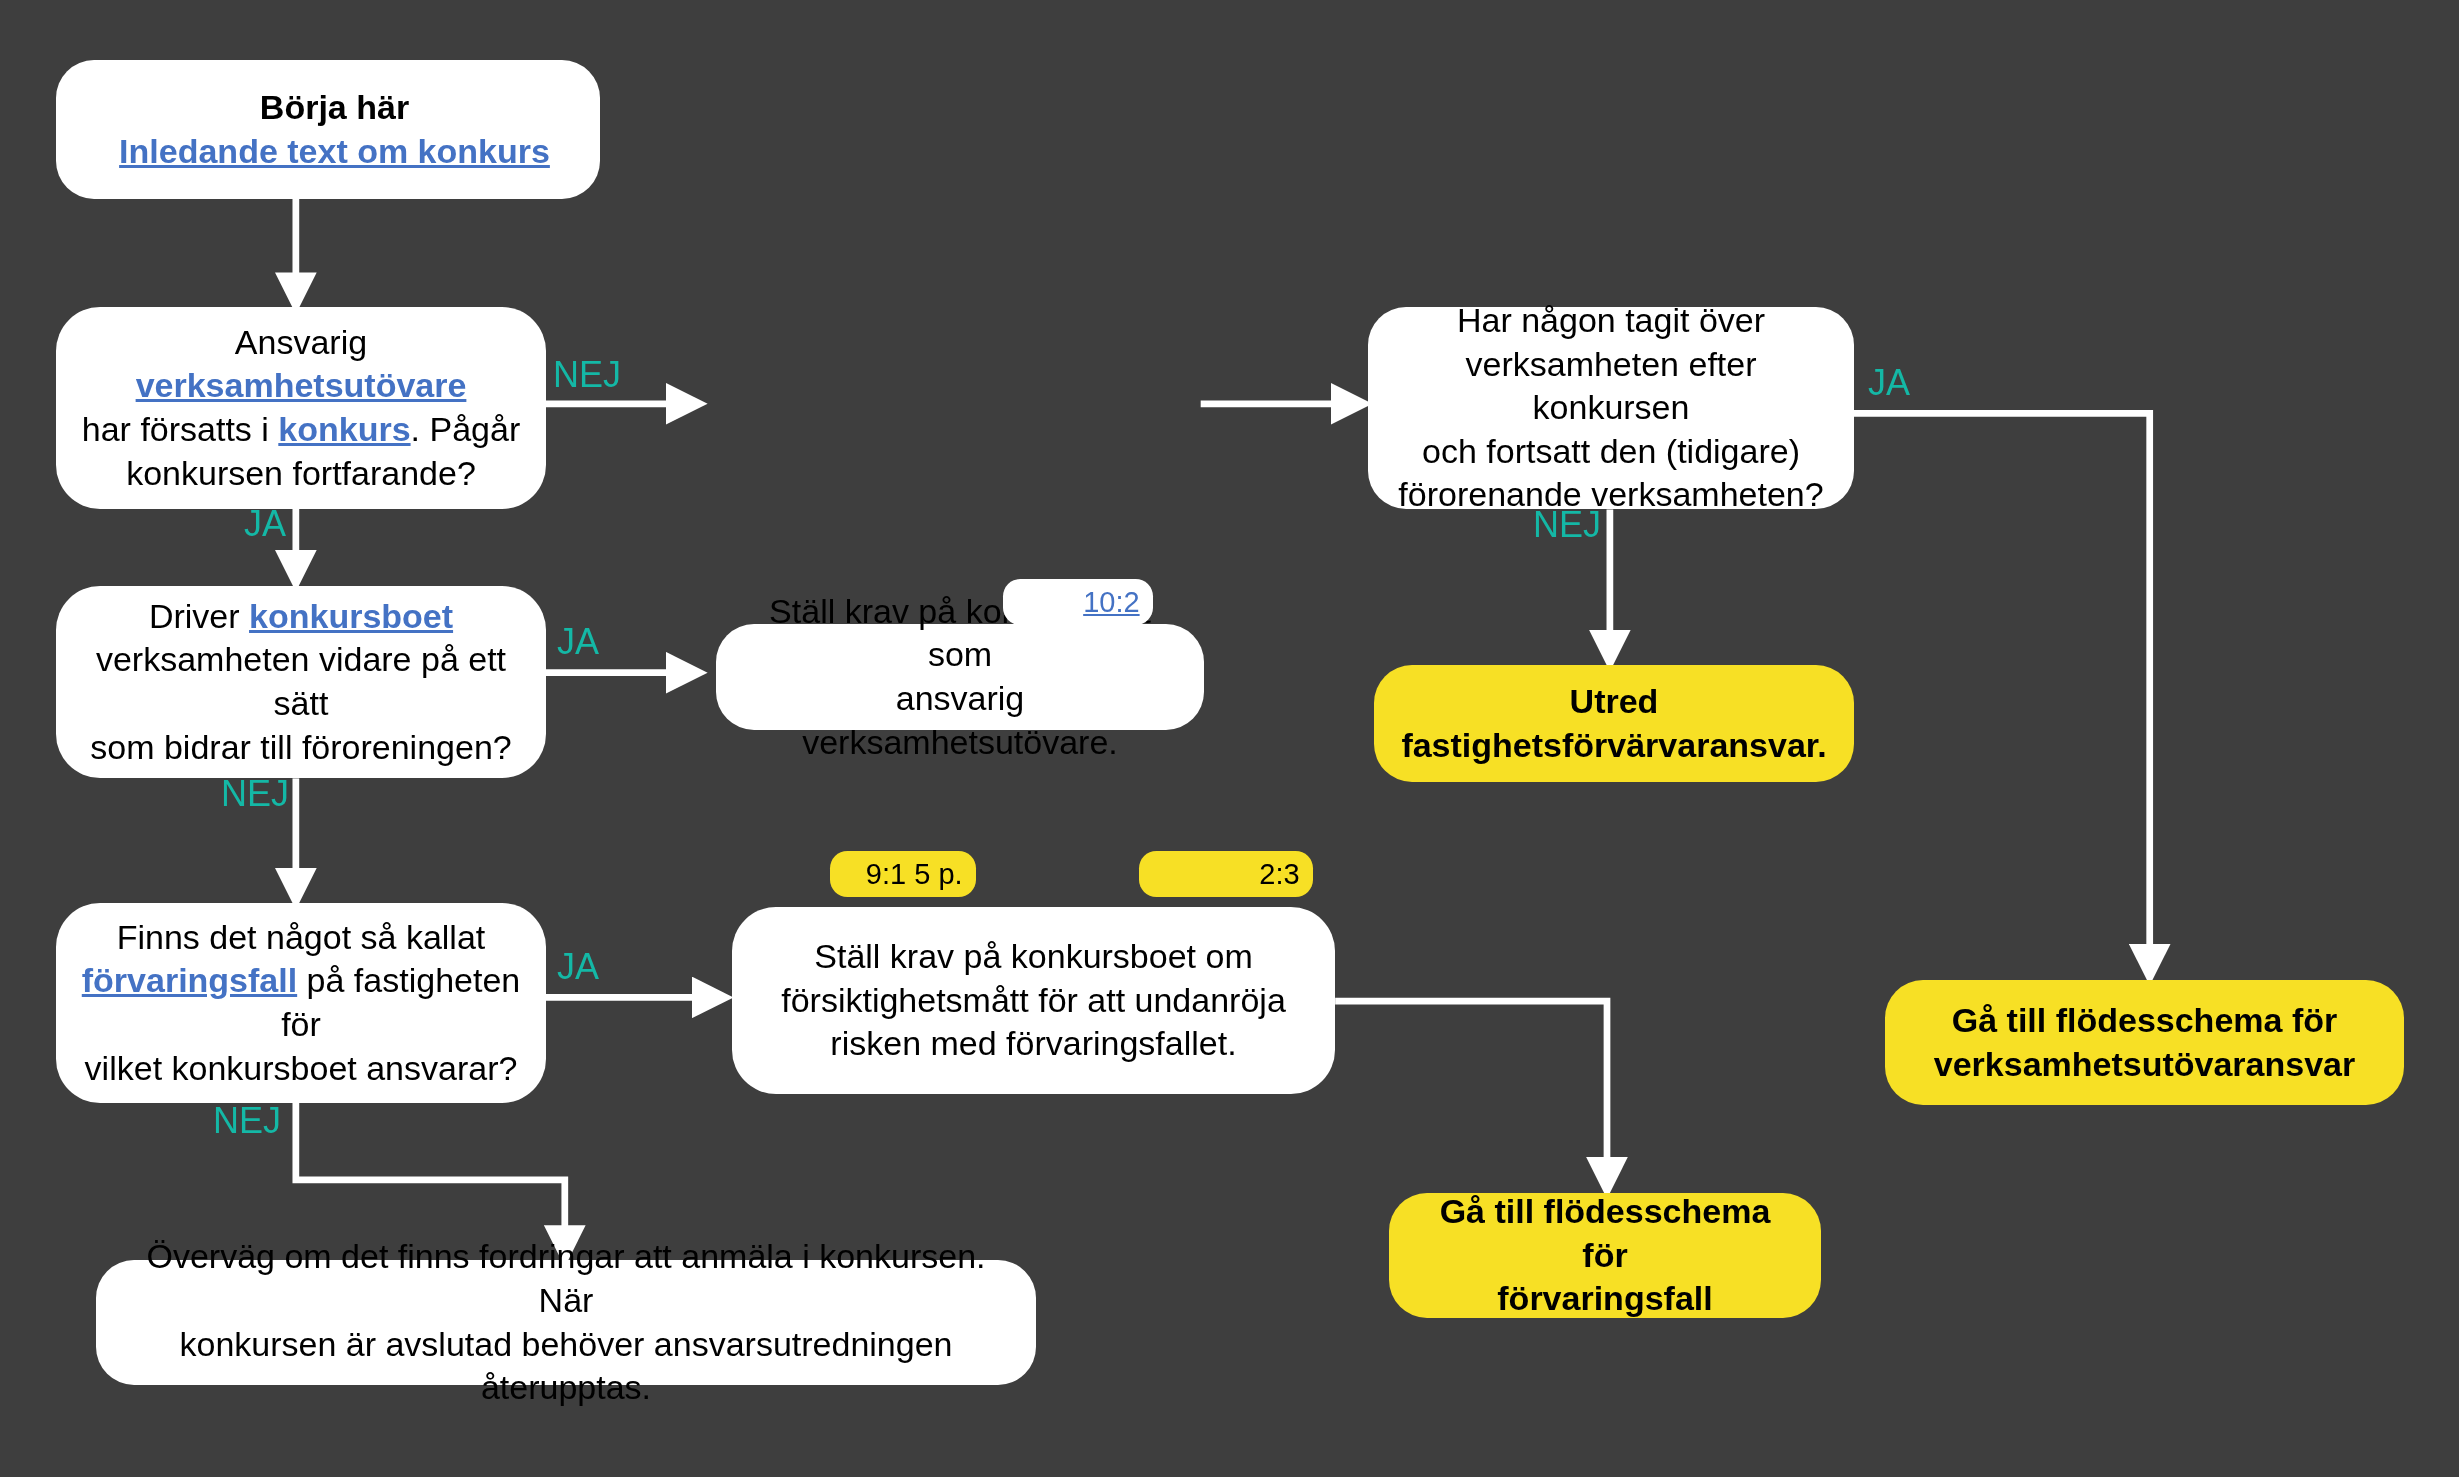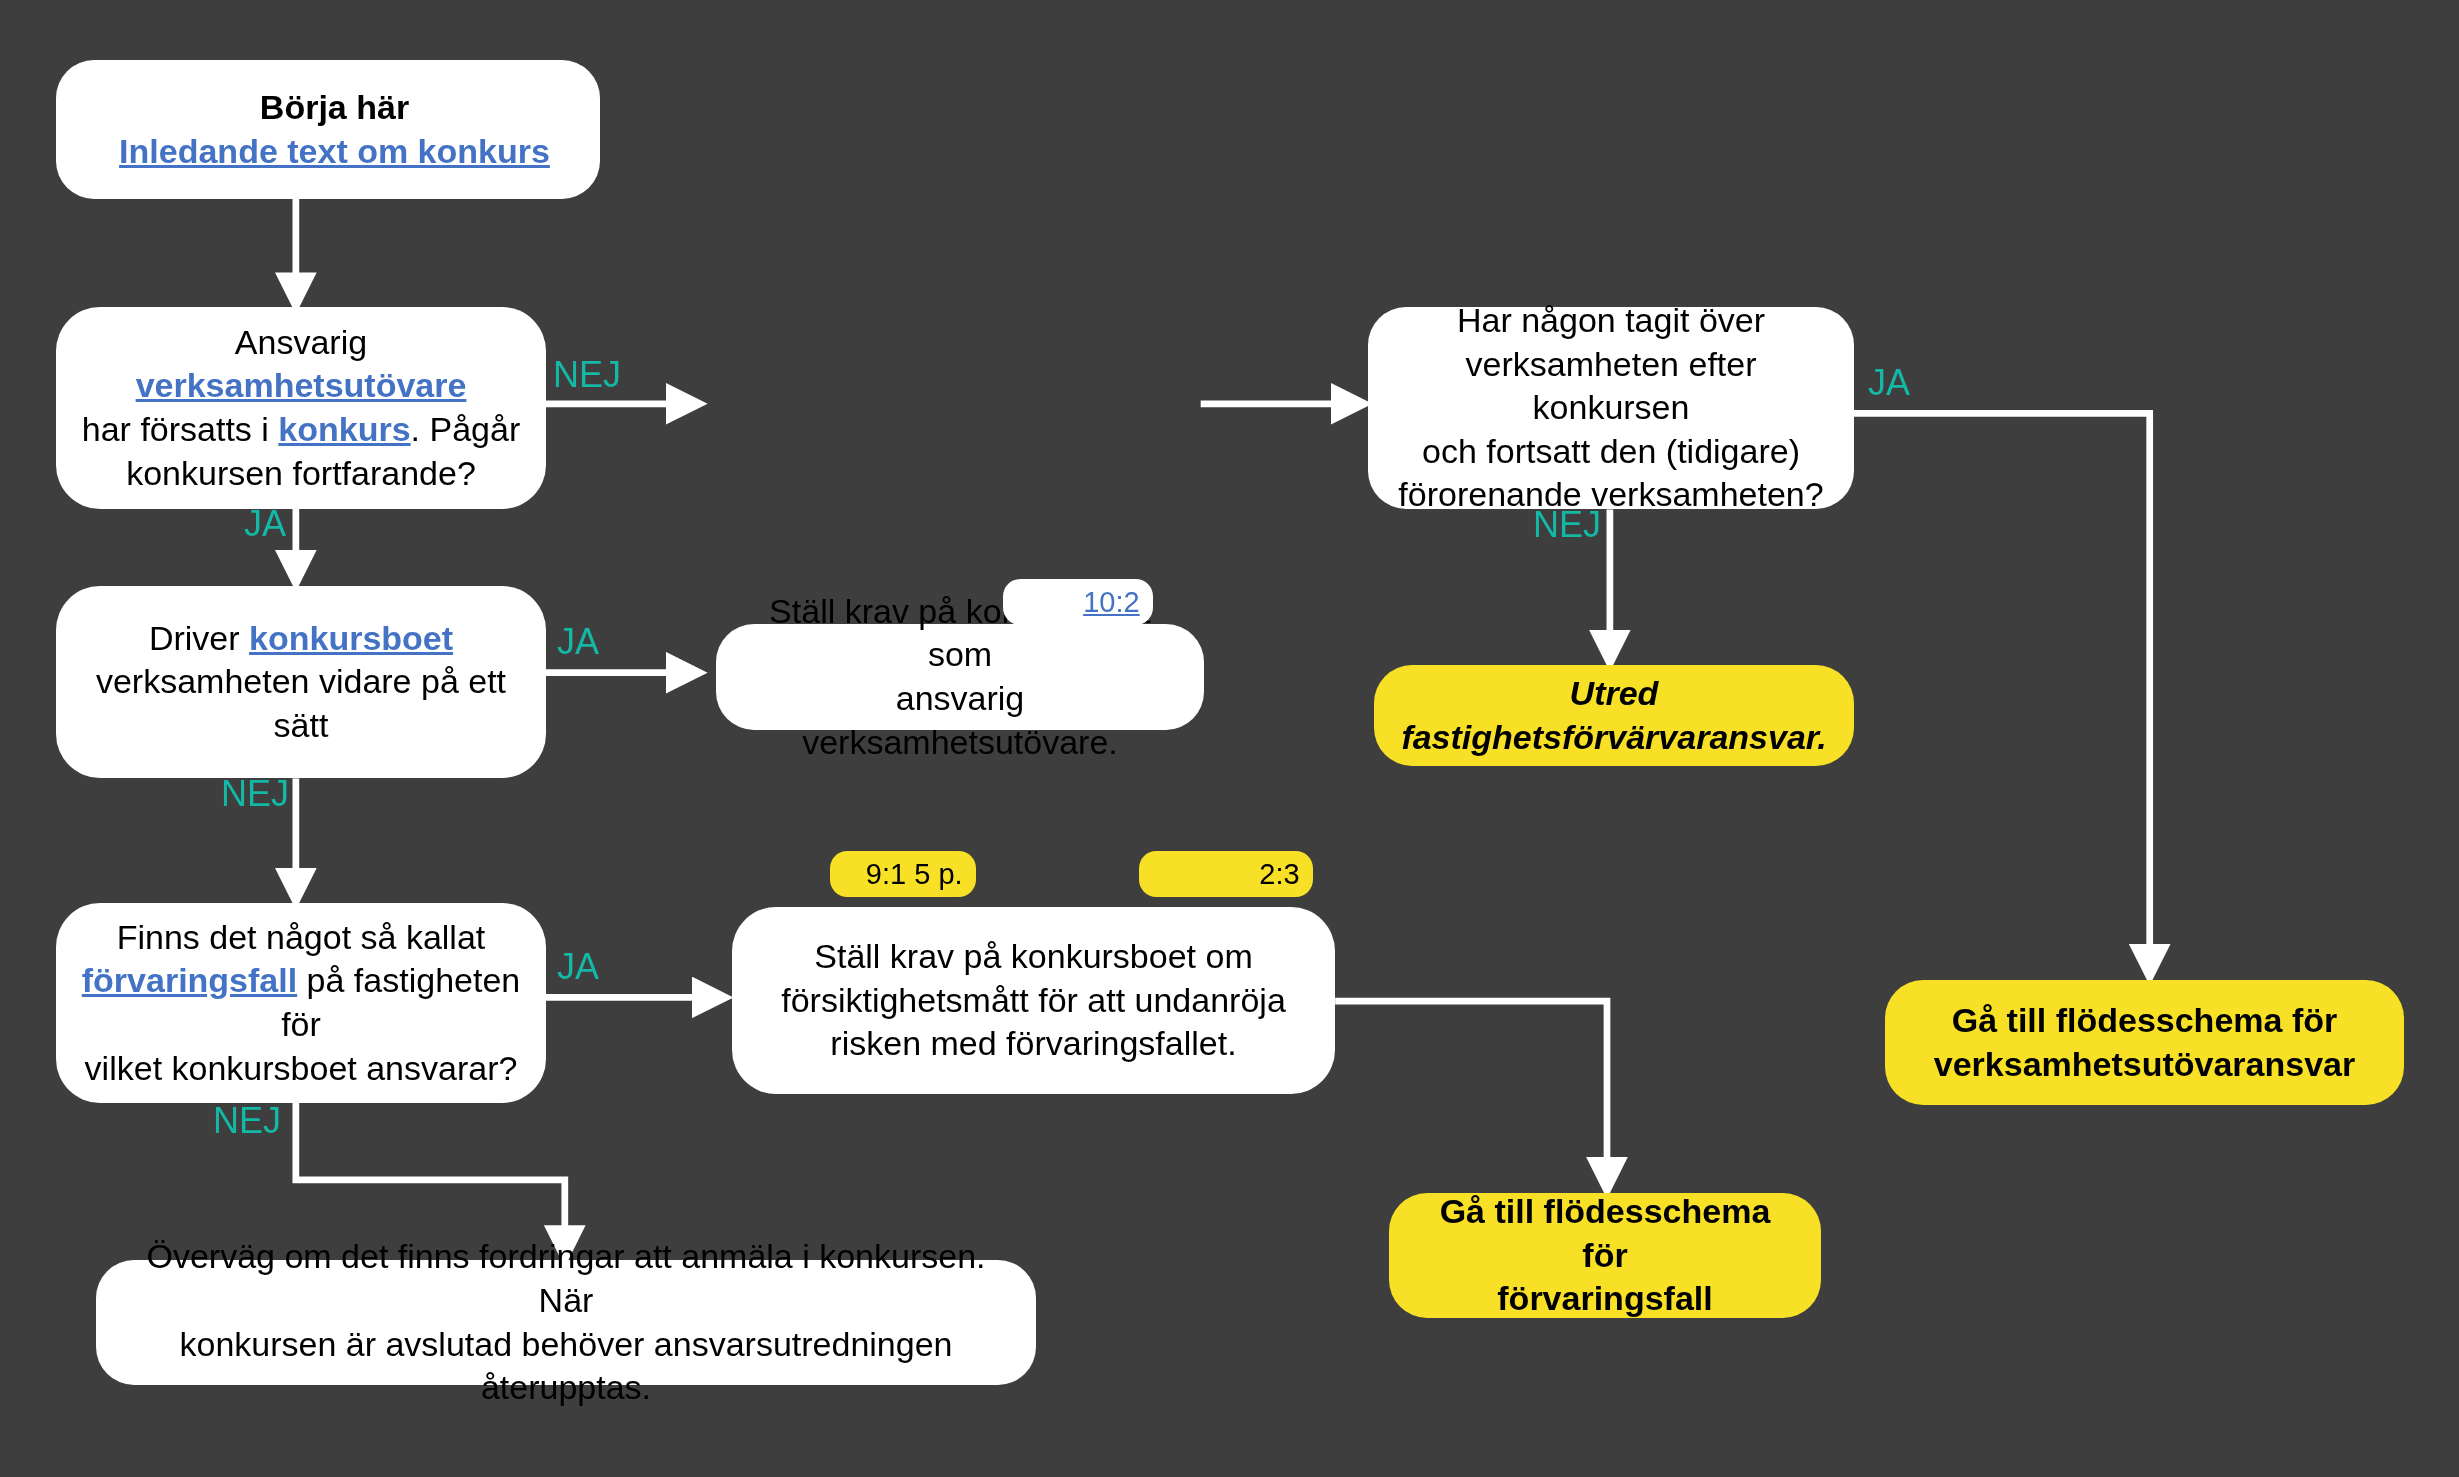--- a/index.html
+++ b/index.html
@@ -142,33 +142,34 @@
 
   <div class="node tight" style="left:1368px; top:307px; width:486px; height:202px;">
     <span>
       <span class="ln1">Har någon tagit över</span>
       <span class="ln2">verksamheten efter konkursen</span>
       <span class="ln3">och fortsatt den (tidigare)</span>
       <span class="ln4">förorenande verksamheten?</span>
     </span>
   </div>
 
-  <div class="node yellow" style="left:1374px; top:665px; width:480px; height:101px;font-style:italic;">
+  <div class="node yellow" style="left:1374px; top:665px; width:480px; height:117px;">
     <span>
       <span class="ln1">Utred</span>
       <span class="ln2">fastighetsförvärvaransvar.</span>
     </span>
   </div>
 
   <div class="node" style="left:56px; top:586px; width:490px; height:192px;">
     <span>
       <span class="ln1">
         <span>Driver </span><span class="lnk">konkursboet</span>
       </span>
       <span class="ln2">verksamheten vidare på ett sätt</span>
+      <span class="ln3">som bidrar till föroreningen?</span>
     </span>
   </div>
 
   <div class="badge white" style="left:1003px; top:579px; width:150px; height:46px;">
     <span>10:2</span>
   </div>
 
   <div class="node tight" style="left:716px; top:624px; width:488px; height:106px;">
     <span>
       <span class="ln1">Ställ krav på konkursboet som</span>

